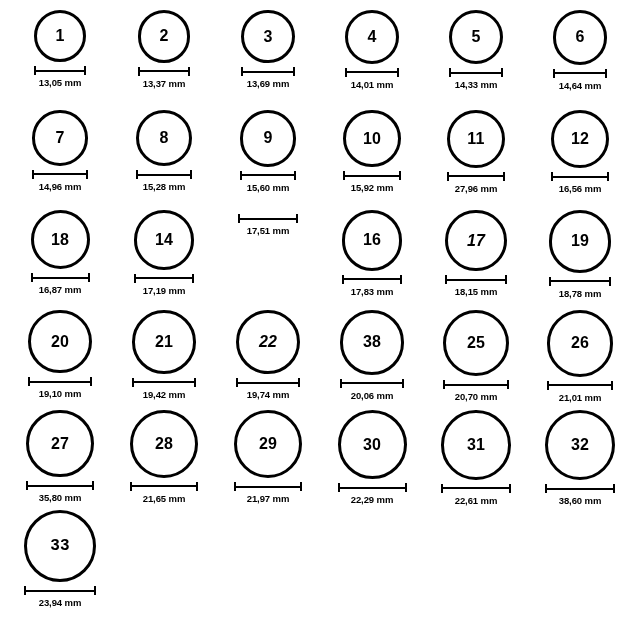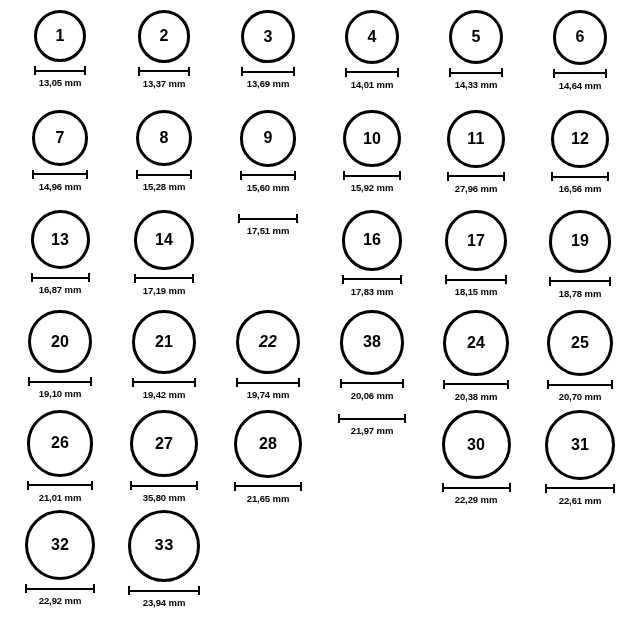--- a/index.html
+++ b/index.html
@@ -239,21 +239,21 @@
           <div class="caliper" style="width: 58.4px;">
             <div class="bar"></div>
             <div class="tick left"></div>
             <div class="tick right"></div>
           </div>
           <div class="mm">16,56 mm</div>
         </div>
       </div>
       <div class="cell">
         <div class="ring" style="width: 59px; height: 59px;">
-          <span class="ring-label">13</span>
+          <span class="ring-label">18</span>
         </div>
         <div class="measure">
           <div class="caliper" style="width: 59px;">
             <div class="bar"></div>
             <div class="tick left"></div>
             <div class="tick right"></div>
           </div>
           <div class="mm">16,87 mm</div>
         </div>
       </div>
@@ -287,21 +287,21 @@
         <div class="measure">
           <div class="caliper" style="width: 60.8px;">
             <div class="bar"></div>
             <div class="tick left"></div>
             <div class="tick right"></div>
           </div>
           <div class="mm">17,83 mm</div>
         </div>
       </div>
       <div class="cell">
-        <div class="ring" style="width: 61.4px; height: 61.4px;">
+        <div class="ring" style="width: 61.4px; height: 61.4px; font-style: italic;">
           <span class="ring-label">17</span>
         </div>
         <div class="measure">
           <div class="caliper" style="width: 61.4px;">
             <div class="bar"></div>
             <div class="tick left"></div>
             <div class="tick right"></div>
           </div>
           <div class="mm">18,15 mm</div>
         </div>
@@ -365,33 +365,20 @@
         <div class="measure">
           <div class="caliper" style="width: 64.9px;">
             <div class="bar"></div>
             <div class="tick left"></div>
             <div class="tick right"></div>
           </div>
           <div class="mm">20,06 mm</div>
         </div>
       </div>
       <div class="cell">
-        <div class="ring" style="width: 65.5px; height: 65.5px;">
-          <span class="ring-label">24</span>
-        </div>
-        <div class="measure">
-          <div class="caliper" style="width: 65.5px;">
-            <div class="bar"></div>
-            <div class="tick left"></div>
-            <div class="tick right"></div>
-          </div>
-          <div class="mm">20,38 mm</div>
-        </div>
-      </div>
-      <div class="cell">
         <div class="ring" style="width: 66px; height: 66px;">
           <span class="ring-label">25</span>
         </div>
         <div class="measure">
           <div class="caliper" style="width: 66px;">
             <div class="bar"></div>
             <div class="tick left"></div>
             <div class="tick right"></div>
           </div>
           <div class="mm">20,70 mm</div>
@@ -430,20 +417,23 @@
         <div class="measure">
           <div class="caliper" style="width: 67.8px;">
             <div class="bar"></div>
             <div class="tick left"></div>
             <div class="tick right"></div>
           </div>
           <div class="mm">21,65 mm</div>
         </div>
       </div>
       <div class="cell">
+        <div class="ring" style="width: 68.4px; height: 68.4px;">
+          <span class="ring-label">29</span>
+        </div>
         <div class="measure">
           <div class="caliper" style="width: 68.4px;">
             <div class="bar"></div>
             <div class="tick left"></div>
             <div class="tick right"></div>
           </div>
           <div class="mm">21,97 mm</div>
         </div>
       </div>
       <div class="cell">
@@ -475,21 +465,21 @@
       <div class="cell">
         <div class="ring" style="width: 70.1px; height: 70.1px;">
           <span class="ring-label">32</span>
         </div>
         <div class="measure">
           <div class="caliper" style="width: 70.1px;">
             <div class="bar"></div>
             <div class="tick left"></div>
             <div class="tick right"></div>
           </div>
-          <div class="mm">22,92 mm</div>
+          <div class="mm">38,60 mm</div>
         </div>
       </div>
       <div class="cell">
         <div class="ring" style="width: 72px; height: 72px; font-family: Liberation Mono, monospace;">
           <span class="ring-label">33</span>
         </div>
         <div class="measure">
           <div class="caliper" style="width: 72px;">
             <div class="bar"></div>
             <div class="tick left"></div>

